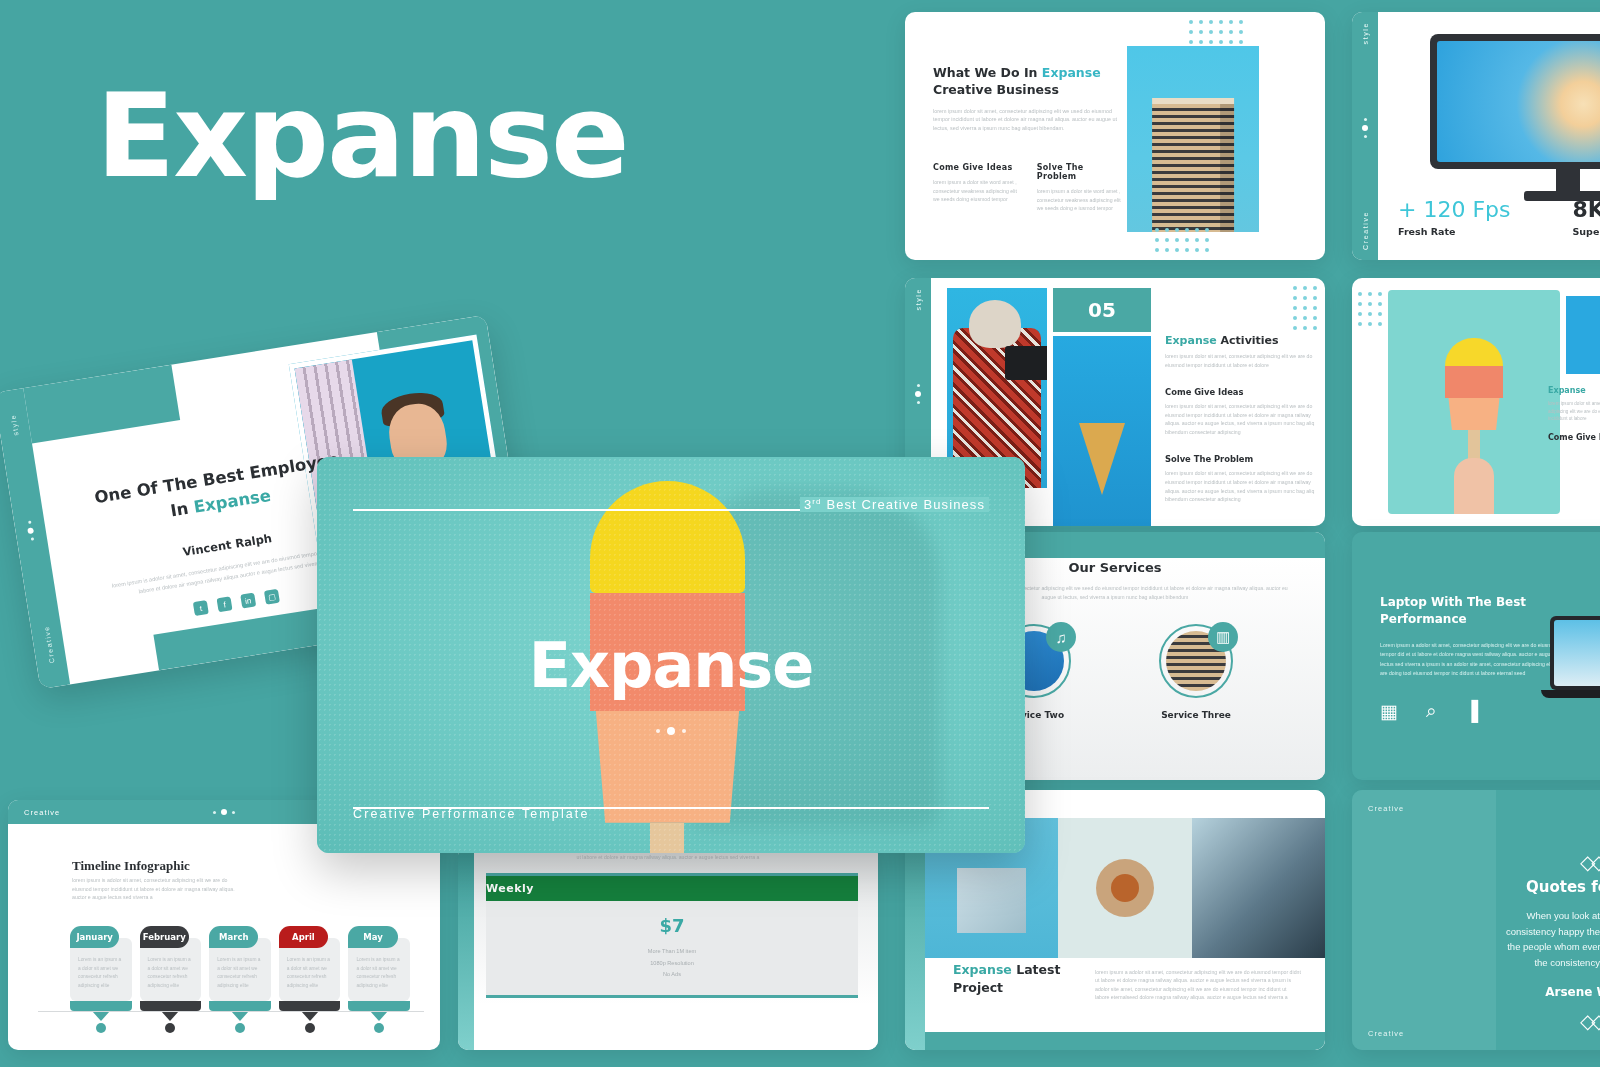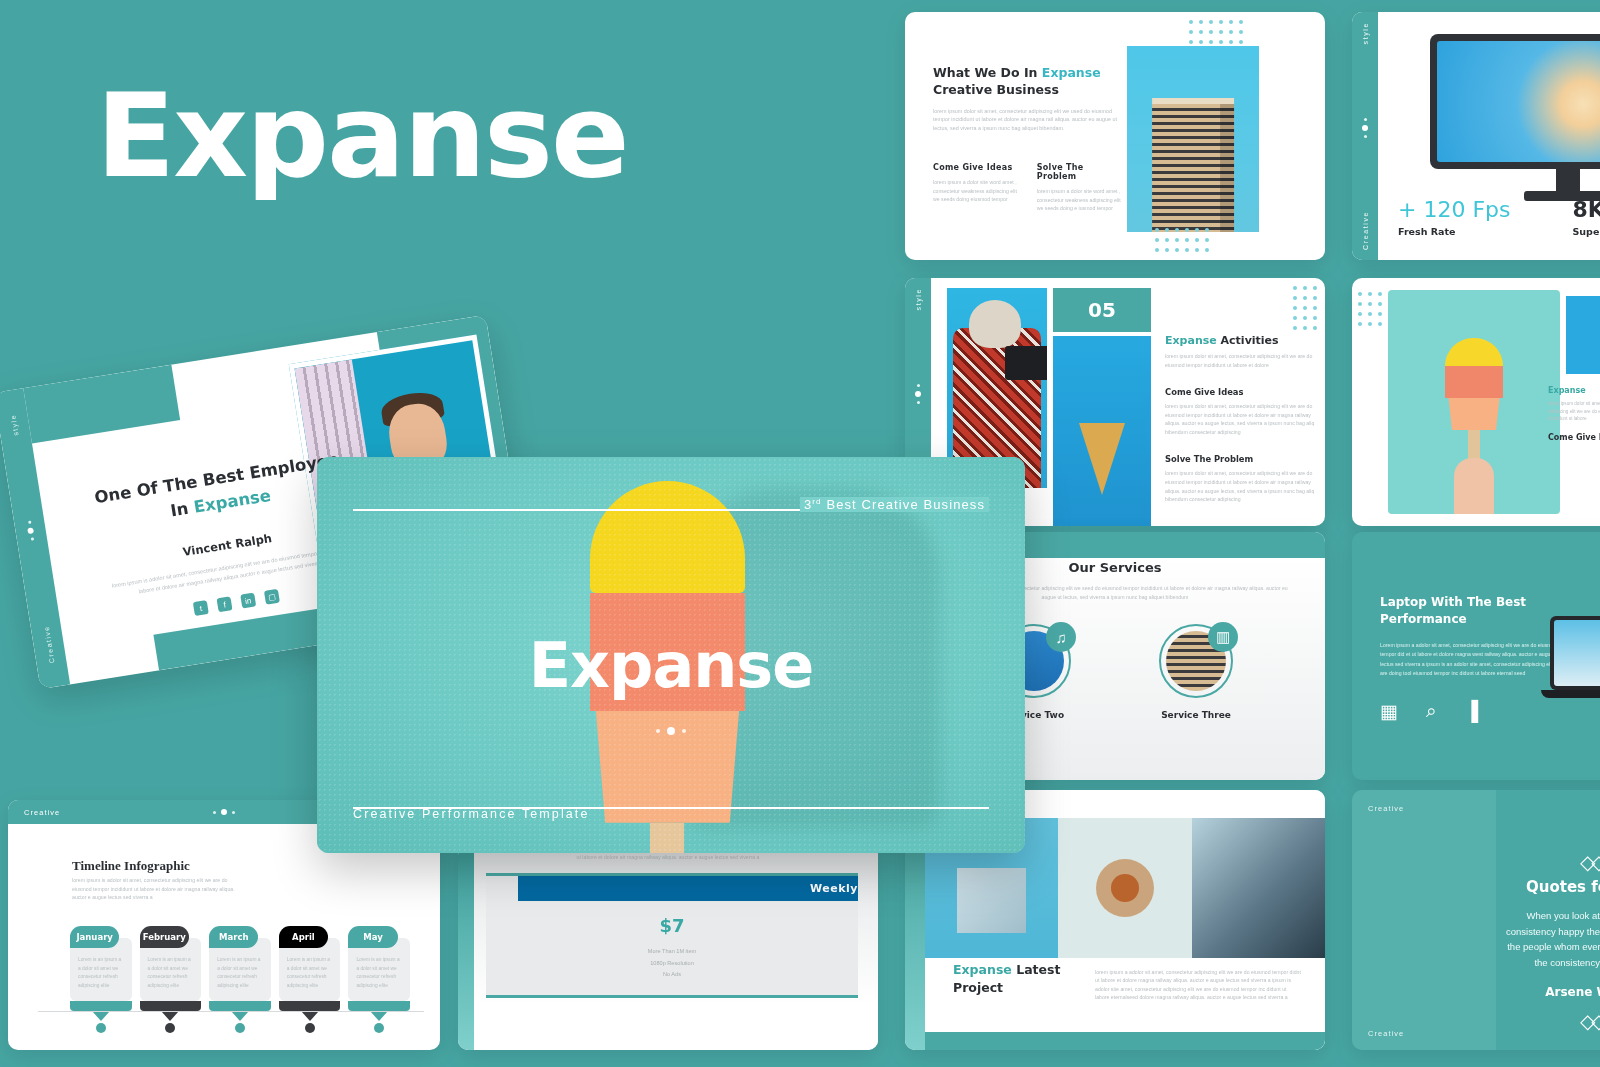--- a/index.html
+++ b/index.html
@@ -199,22 +199,22 @@
   
   #s-pricing { left:458px; top:845px; width:420px; height:205px; }
   #s-pricing .lbar { position:absolute; left:0; top:0; bottom:0; width:16px;
      background: linear-gradient(180deg,#3d9e9a,#7fd0cc); }
   #s-pricing .inner { position:absolute; left:16px; right:0; top:0; bottom:0;
      background: linear-gradient(180deg,#e3e6e7 0%,#ffffff 78%); }
   #s-pricing .head { position:absolute; left:40px; right:40px; top:8px; text-align:center; font-size:5.2px; }
   #s-pricing .plans { position:absolute; left:28px; right:20px; top:42px; display:flex; gap:28px; align-items:flex-start; }
   .plan { flex:1; background:#e8eaeb; border-top:3px solid #4aa8a4; border-bottom:3px solid #4aa8a4;
      padding-bottom:14px; }
-  .plan .pname { background:#0369a1; color:#fff; font-size:11px; font-weight:700;
-     text-align:right; padding:6px 0; letter-spacing:.5px; font-family:"DejaVu Sans", sans-serif;margin-left:32px; }
+  .plan .pname { background:#15803d; color:#fff; font-size:11px; font-weight:700;
+     text-align:left; padding:6px 0; letter-spacing:.5px; font-family:"DejaVu Sans", sans-serif; }
   .plan .price { margin-top:14px; text-align:center; font-size:18px; font-weight:700; color:#3aa9a5;
      font-family:"DejaVu Sans", sans-serif; }
   .plan .feat { margin-top:10px; text-align:center; font-size:5.6px; color:#a8aeb1; line-height:2.1; }
   .plan.mid { margin-top:-14px; }
 
   
   #s-latest { left:905px; top:790px; width:420px; height:260px; }
   #s-latest .lbar { position:absolute; left:0; top:0; bottom:0; width:20px;
      background: linear-gradient(180deg,#3d9e9a,#7fd0cc); }
   #s-latest .inner { position:absolute; left:20px; right:0; top:0; bottom:0; background:#fff; }
@@ -554,21 +554,21 @@
         <div class="tl-dot" style="background:#3a3c3f"></div>
       </div>
       <div class="tl-item">
         <div class="tl-pill" style="background:#4aa8a4">March</div>
         <div class="tl-box">Lorem is an ipsum a a dolor sit amet we consecetur refresh adipiscing  elite</div>
         <div class="tl-foot" style="background:#4aa8a4"></div>
         <div class="tl-stem" style="border-top:10px solid #4aa8a4"></div>
         <div class="tl-dot" style="background:#4aa8a4"></div>
       </div>
       <div class="tl-item">
-        <div class="tl-pill" style="background:#000000">April</div>
+        <div class="tl-pill" style="background:#b91c1c">April</div>
         <div class="tl-box">Lorem is an ipsum a a dolor sit amet we consecetur refresh adipiscing  elite</div>
         <div class="tl-foot" style="background:#3a3c3f"></div>
         <div class="tl-stem" style="border-top:10px solid #3a3c3f"></div>
         <div class="tl-dot" style="background:#3a3c3f"></div>
       </div>
       <div class="tl-item">
         <div class="tl-pill" style="background:#4aa8a4">May</div>
         <div class="tl-box">Lorem is an ipsum a a dolor sit amet we consecetur refresh adipiscing  elite</div>
         <div class="tl-foot" style="background:#4aa8a4"></div>
         <div class="tl-stem" style="border-top:10px solid #4aa8a4"></div>

